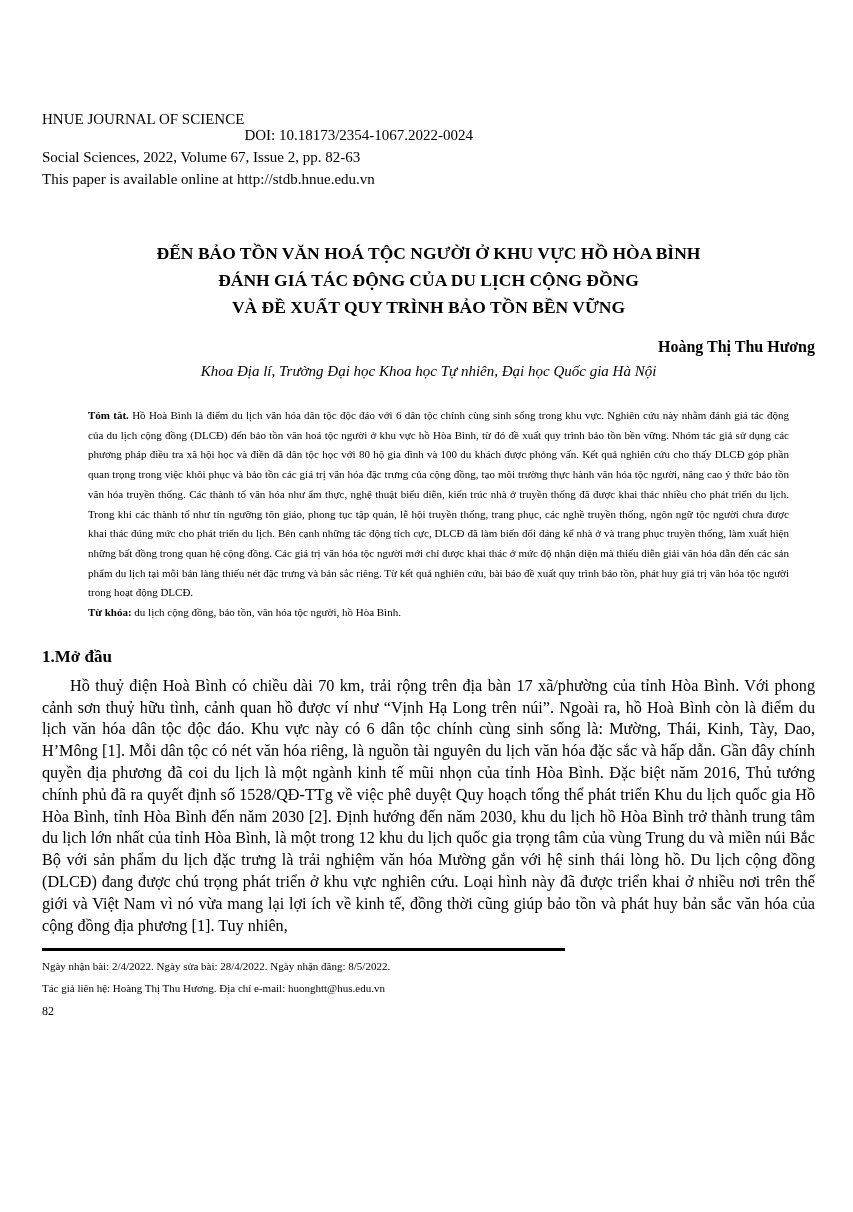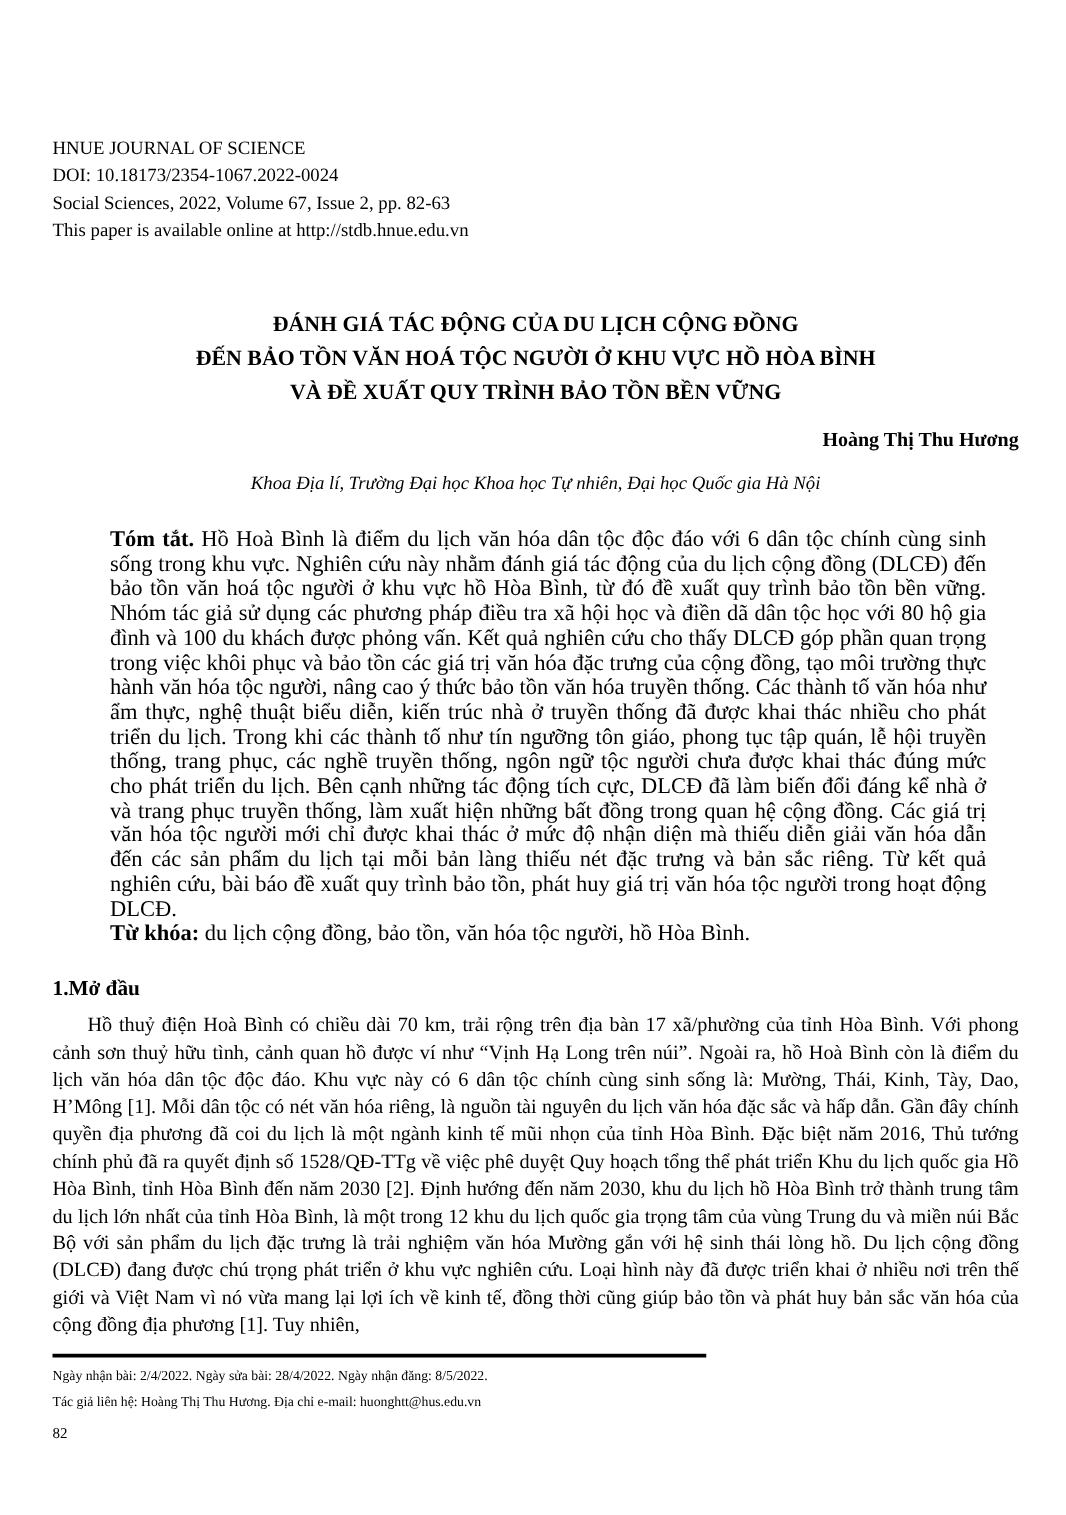--- a/index.html
+++ b/index.html
@@ -19,50 +19,50 @@
     overflow: hidden;
   }
   
   .journal-header {
     font-size: 15px;
     line-height: 22px;
   }
   .header-row {
     display: flex;
     justify-content: flex-start;
-    flex-direction: column;
   }
   .header-doi {
     margin-right: 78px;
+    margin-top: 16px;
   }
   
   .title {
     margin: 50px 0 0 0;
     text-align: center;
     font-size: 17.5px;
     font-weight: bold;
     line-height: 27px;
   }
   .title .tline { display: block; }
   .author-name {
     margin-top: 17px;
     text-align: right;
     font-size: 16px;
     font-weight: bold;
   }
   .affiliation {
-    margin-top: 17px;
+    margin-top: 7px;
     text-align: center;
     font-size: 15px;
     font-style: italic;
   }
   
   .abstract {
     margin: 26px 26px 0 46px;
-    font-size: 18px;
+    font-size: 11px;
     line-height: 19.7px;
     text-align: justify;
   }
   .abstract .b { font-weight: bold; }
   .keywords-label {
     font-weight: bold;
   }
   
   .section-heading {
     margin: 24px 0 0 0;
@@ -102,22 +102,22 @@
   <header class="journal-header">
     <div class="header-row">
       <span>HNUE JOURNAL OF SCIENCE</span>
       <span class="header-doi">DOI: 10.18173/2354-1067.2022-0024</span>
     </div>
     <div>Social Sciences, 2022, Volume 67, Issue 2, pp. 82-63</div>
     <div>This paper is available online at http://stdb.hnue.edu.vn</div>
   </header>
 
   <h1 class="title">
+    <span class="tline">ĐẾN BẢO TỒN VĂN HOÁ TỘC NGƯỜI Ở KHU VỰC HỒ HÒA BÌNH</span>
     <span class="tline">ĐÁNH GIÁ TÁC ĐỘNG CỦA DU LỊCH CỘNG ĐỒNG</span>
-    <span class="tline">ĐẾN BẢO TỒN VĂN HOÁ TỘC NGƯỜI Ở KHU VỰC HỒ HÒA BÌNH</span>
     <span class="tline">VÀ ĐỀ XUẤT QUY TRÌNH BẢO TỒN BỀN VỮNG</span>
   </h1>
 
   <div class="author-name">Hoàng Thị Thu Hương</div>
   <div class="affiliation">Khoa Địa lí, Trường Đại học Khoa học Tự nhiên, Đại học Quốc gia Hà Nội</div>
 
   <div class="abstract">
     <p style="margin:0"><span class="b">Tóm tắt.</span> <span>Hồ Hoà Bình là điểm du lịch văn hóa dân tộc độc đáo với 6 dân tộc chính cùng sinh sống trong khu vực. Nghiên cứu này nhằm đánh giá tác động của du lịch cộng đồng (DLCĐ) đến bảo tồn văn hoá tộc người ở khu vực hồ Hòa Bình, từ đó đề xuất quy trình bảo tồn bền vững. Nhóm tác giả sử dụng các phương pháp điều tra xã hội học và điền dã dân tộc học với 80 hộ gia đình và 100 du khách được phỏng vấn. Kết quả nghiên cứu cho thấy DLCĐ góp phần quan trọng trong việc khôi phục và bảo tồn các giá trị văn hóa đặc trưng của cộng đồng, tạo môi trường thực hành văn hóa tộc người, nâng cao ý thức bảo tồn văn hóa truyền thống. Các thành tố văn hóa như ẩm thực, nghệ thuật biểu diễn, kiến trúc nhà ở truyền thống đã được khai thác nhiều cho phát triển du lịch. Trong khi các thành tố như tín ngưỡng tôn giáo, phong tục tập quán, lễ hội truyền thống, trang phục, các nghề truyền thống, ngôn ngữ tộc người chưa được khai thác đúng mức cho phát triển du lịch. Bên cạnh những tác động tích cực, DLCĐ đã làm biến đổi đáng kể nhà ở và trang phục truyền thống, làm xuất hiện những bất đồng trong quan hệ cộng đồng. Các giá trị văn hóa tộc người mới chỉ được khai thác ở mức độ nhận diện mà thiếu diễn giải văn hóa dẫn đến các sản phẩm du lịch tại mỗi bản làng thiếu nét đặc trưng và bản sắc riêng. Từ kết quả nghiên cứu, bài báo đề xuất quy trình bảo tồn, phát huy giá trị văn hóa tộc người trong hoạt động DLCĐ.</span></p>
     <p style="margin:0"><span class="keywords-label">Từ khóa:</span> <span>du lịch cộng đồng, bảo tồn, văn hóa tộc người, hồ Hòa Bình.</span></p>
   </div>

